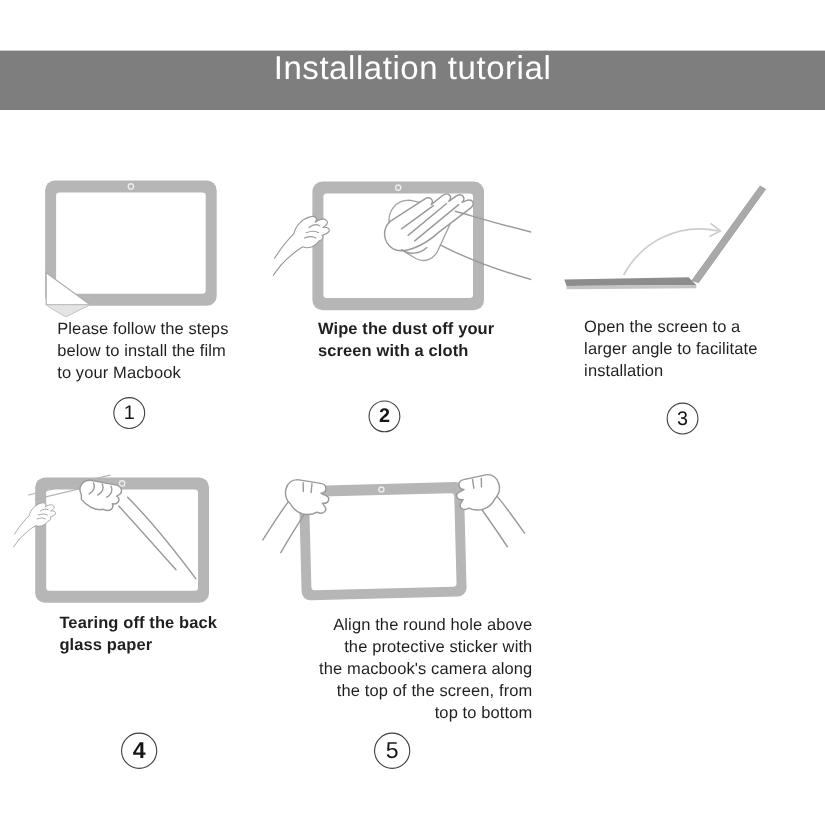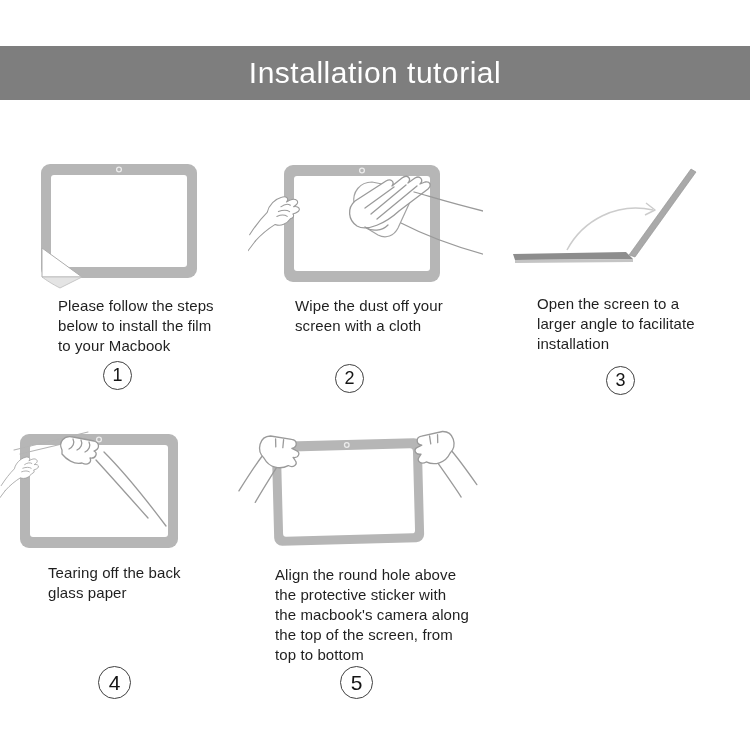--- a/index.html
+++ b/index.html
@@ -1,48 +1,48 @@
 <!DOCTYPE html>
 <html><head>
 <meta charset="utf-8">
 <style>
   html,body{margin:0;padding:0;background:#ffffff;}
   body{width:750px;height:750px;font-family:"Liberation Sans",sans-serif;}
   .page{position:relative;width:750px;height:750px;background:#fff;overflow:hidden;}
 
   .banner{position:absolute;left:0;top:46px;width:750px;height:54px;background:#7e7e7e;
-          display:flex;align-items:center;justify-content:center;}
+          display:flex;justify-content:center;}
   .banner-title{color:#ffffff;font-size:30px;letter-spacing:.5px;}
 
   .step{position:absolute;}
   .step svg{position:absolute;left:0;top:0;overflow:hidden;}
-  .caption{position:absolute;margin:8px;font-size:15px;line-height:20px;color:#1f1f1f;
+  .caption{position:absolute;margin:2px;font-size:15px;line-height:20px;color:#1f1f1f;
            white-space:pre-line;letter-spacing:.1px;}
   .badge{position:absolute;border:1.6px solid #404040;border-radius:50%;
          display:flex;align-items:center;justify-content:center;color:#151515;background:#fff;}
   .badge.sm{width:27px;height:27px;font-size:18px;}
   .badge.lg{width:31px;height:31px;font-size:21px;}
 
   .s1{left:40px;top:162px;width:215px;height:266px;}
   .s1 .caption{left:10px;top:126px;width:178px;}
   .s1 .badge{left:63px;top:199px;}
 
-  .s2{left:248px;top:162px;width:235px;height:266px;}
+  .s2{left:248px;top:162px;width:235px;height:266px;font-weight:bold;}
   .s2 .caption{left:39px;top:126px;width:175px;}
   .s2 .badge{left:87px;top:202px;}
 
   .s3{left:505px;top:158px;width:245px;height:270px;}
   .s3 .caption{left:24px;top:128px;width:190px;}
   .s3 .badge{left:101px;top:208px;}
 
-  .s4{left:0px;top:428px;width:235px;height:290px;}
+  .s4{left:12px;top:428px;width:235px;height:290px;font-weight:bold;}
   .s4 .caption{left:40px;top:127px;width:170px;}
   .s4 .badge{left:98px;top:238px;}
 
-  .s5{left:225px;top:428px;width:260px;height:290px;}
+  .s5{left:225px;top:428px;width:260px;height:290px;text-align:right;}
   .s5 .caption{left:42px;top:129px;width:215px;}
   .s5 .badge{left:115px;top:238px;}
 
   .s6{left:495px;top:428px;width:255px;height:290px;}
   .s6 .caption{left:18px;top:127px;width:237px;}
   .s6 .badge{left:101px;top:238px;}
 </style>
 </head>
 <body>
 

